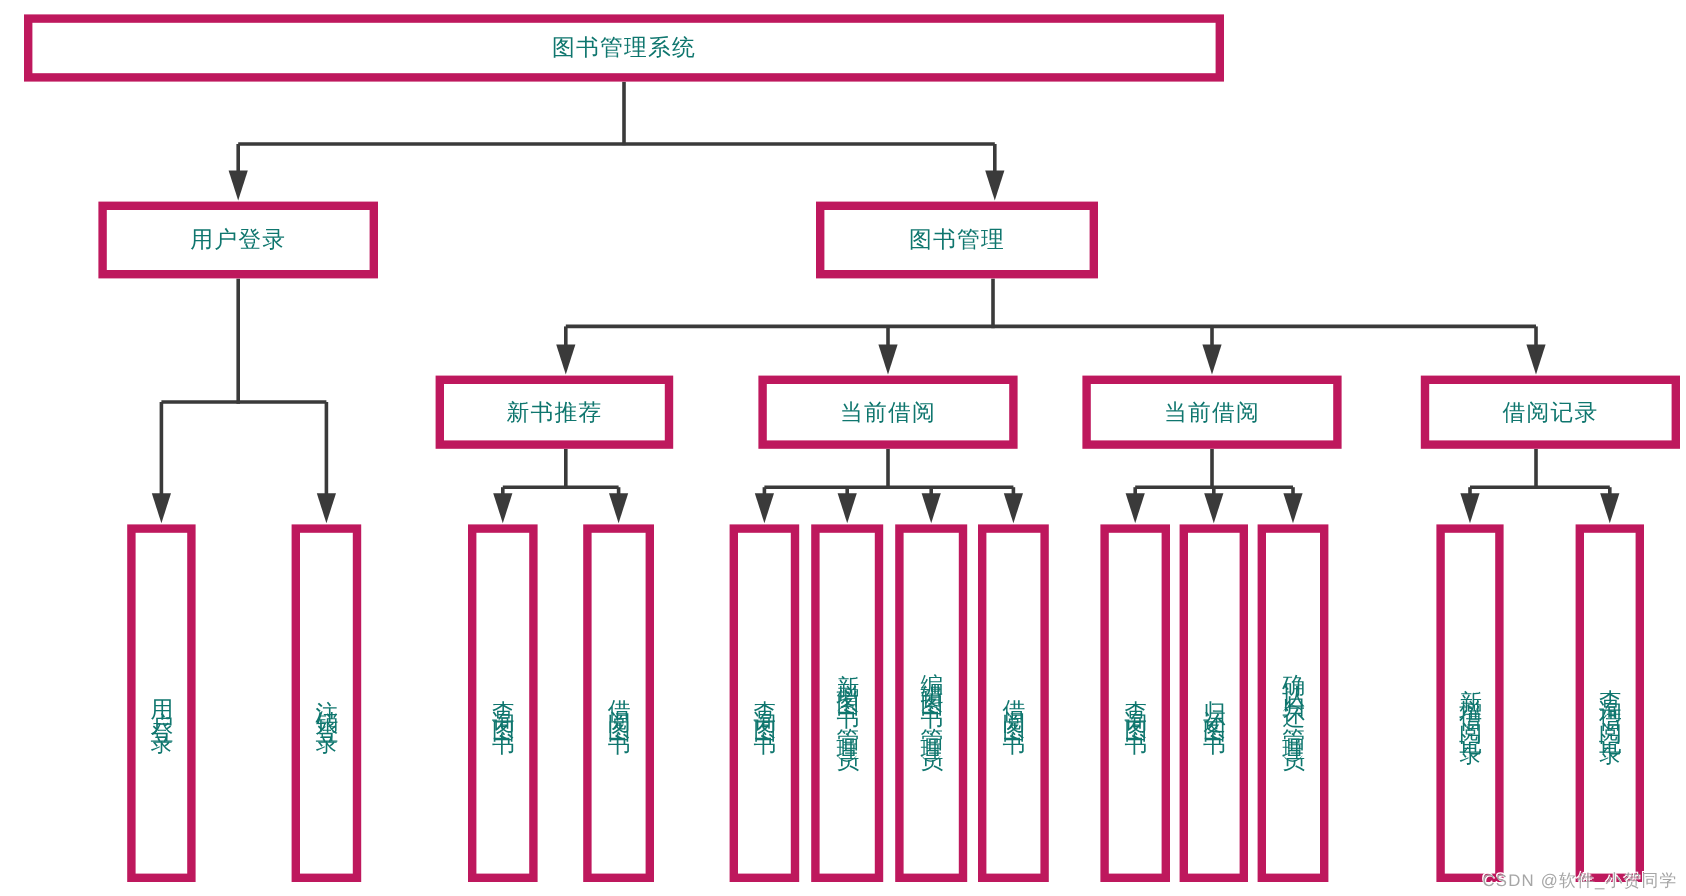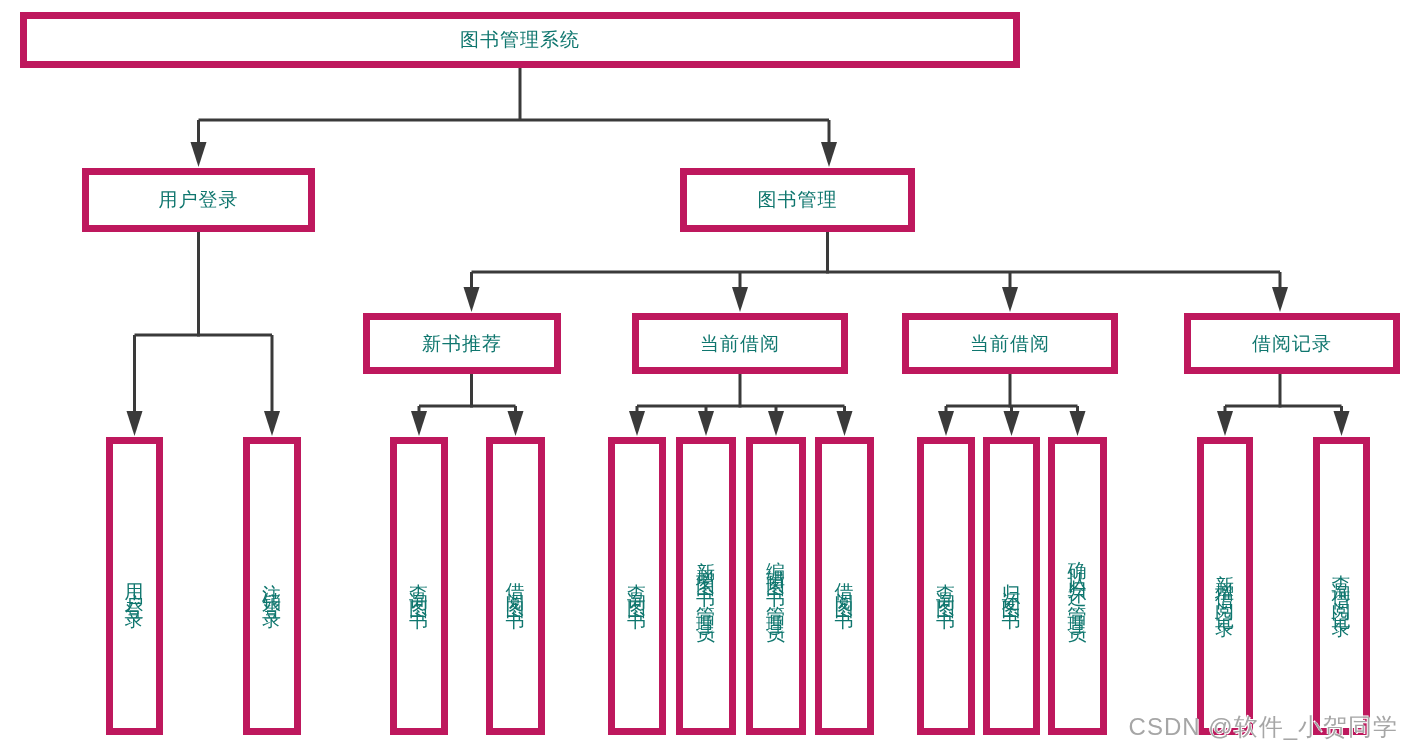--- a/index.html
+++ b/index.html
@@ -33,21 +33,21 @@
     letter-spacing: 9px;
     font-size: 19px;
     line-height: 1;
     white-space: nowrap;
   }
   .root-node { font-size: 19px; }
   #watermark {
     position: absolute;
     right: 7px;
     bottom: 4px;
-    font-size: 24px;
+    font-size: 14px;
     color: #a6a6a6;
     text-shadow: 1px 1px 0 #ffffff, -1px -1px 0 #ffffff;
     z-index: 2;
     letter-spacing: 1px;
   }
 </style>
 </head>
 <body>
 
 <div id="canvas">

